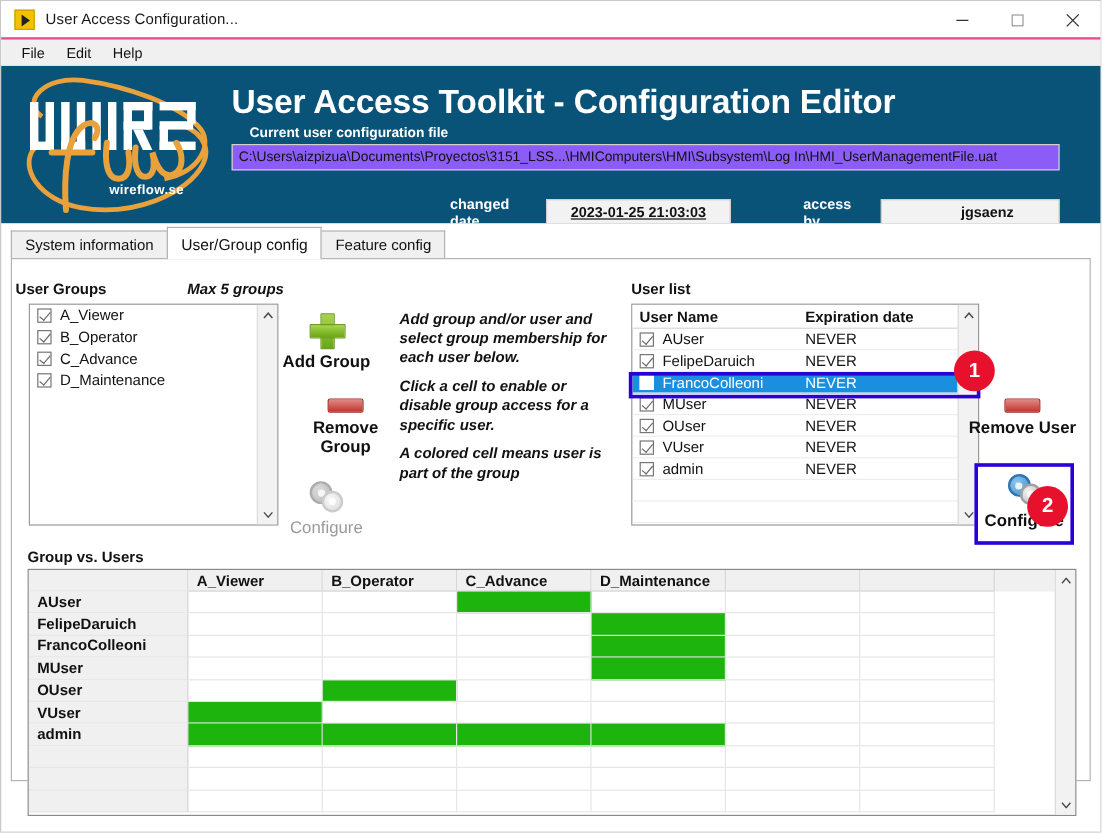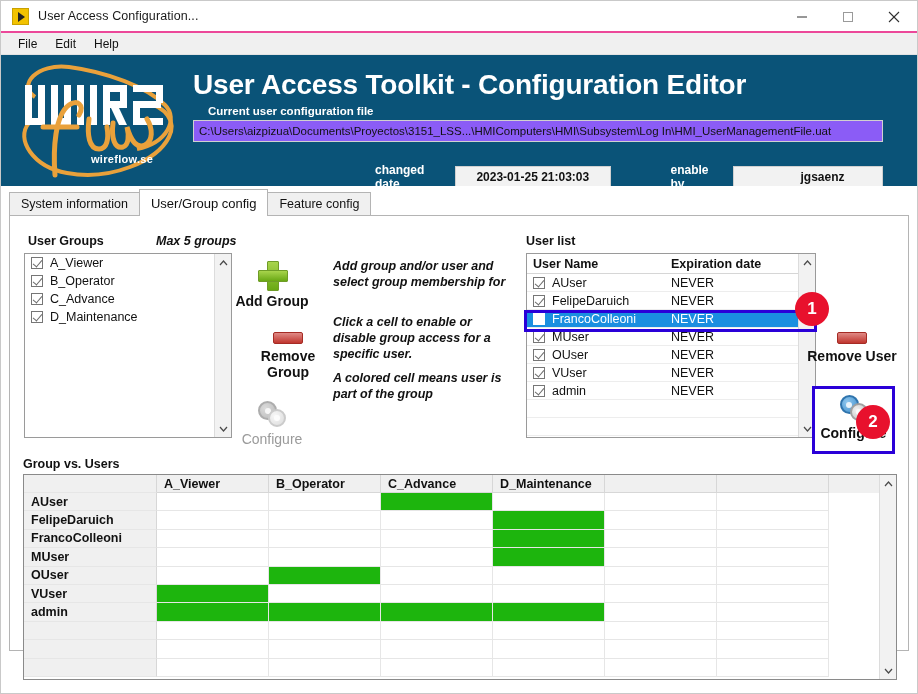--- a/index.html
+++ b/index.html
@@ -141,21 +141,21 @@
   .dtbox {
     height: 22px;
     background: #f2f2f2;
     border: 1px solid #d0d0d0;
     font-size: 12px;
     font-weight: bold;
     color: #111;
     display: flex; align-items: center; justify-content: center;
   }
   #changed-date-label { margin-left: 182px; }
-  #changed-date-value { width: 158px; margin-left: 4px; }
+  #changed-date-value { width: 158px; margin-left: 4px; text-decoration: underline; }
   #changed-by-label { margin-left: 60px; }
   #changed-by-value { width: 152px; margin-left: 8px; padding-left: 29px; }
 
   
   .tabstrip {
     position: relative;
     height: 24px;
     margin-top: 5px;
     padding-left: 8px;
     display: flex;
@@ -492,34 +492,34 @@
       <div class="dotse">wireflow.se</div>
     </div>
 
     <div class="apptitle">User Access Toolkit - Configuration Editor</div>
     <div class="cfglabel">Current user configuration file</div>
     <div class="cfgpath">C:\Users\aizpizua\Documents\Proyectos\3151_LSS...\HMIComputers\HMI\Subsystem\Log In\HMI_UserManagementFile.uat</div>
 
     <div class="dtrow">
       <span class="dtlabel" id="changed-date-label">changed date</span>
       <span class="dtbox" id="changed-date-value">2023-01-25 21:03:03</span>
-      <span class="dtlabel" id="changed-by-label">enable by</span>
+      <span class="dtlabel" id="changed-by-label">access by</span>
       <span class="dtbox" id="changed-by-value">jgsaenz</span>
     </div>
   </div>
 
   <div class="tabstrip">
     <div class="tab">System information</div>
     <div class="tab active">User/Group config</div>
     <div class="tab">Feature config</div>
   </div>
 
   <div class="tabpage">
 
-    <div class="section-label" style="left:18px; top:18px;">User Groups</div>
+    <div class="section-label" style="left:3px; top:18px;">User Groups</div>
     <div class="hint-italic" style="left:146px; top:18px;">Max 5 groups</div>
 
     <div class="listbox" style="left:14px; top:37px; width:208px; height:185px;">
       <div style="position:absolute; left:0; top:0; right:17px;">
         <div class="grp-row">
           <span class="cb checked"></span>
           <span>A_Viewer</span>
         </div>
         <div class="grp-row">
           <span class="cb checked"></span>
@@ -560,20 +560,21 @@
       <div class="icon-gear gear-dis">
         <div class="gear blue"></div>
           <div class="gear grey"></div>
       </div>
       <div>Configure</div>
     </div>
 
     <div class="hint-italic" style="left:323px; top:42px; width:176px; line-height:16px;">
       <div>Add group and/or user and</div>
       <div>select group membership for</div>
+      <div>each user below.</div>
     </div>
     <div class="hint-italic" style="left:323px; top:98px; width:176px; line-height:16px;">
       <div>Click a cell to enable or</div>
       <div>disable group access for a</div>
       <div>specific user.</div>
     </div>
     <div class="hint-italic" style="left:323px; top:154px; width:182px; line-height:16px;">
       <div>A colored cell means user is</div>
       <div>part of the group</div>
     </div>

